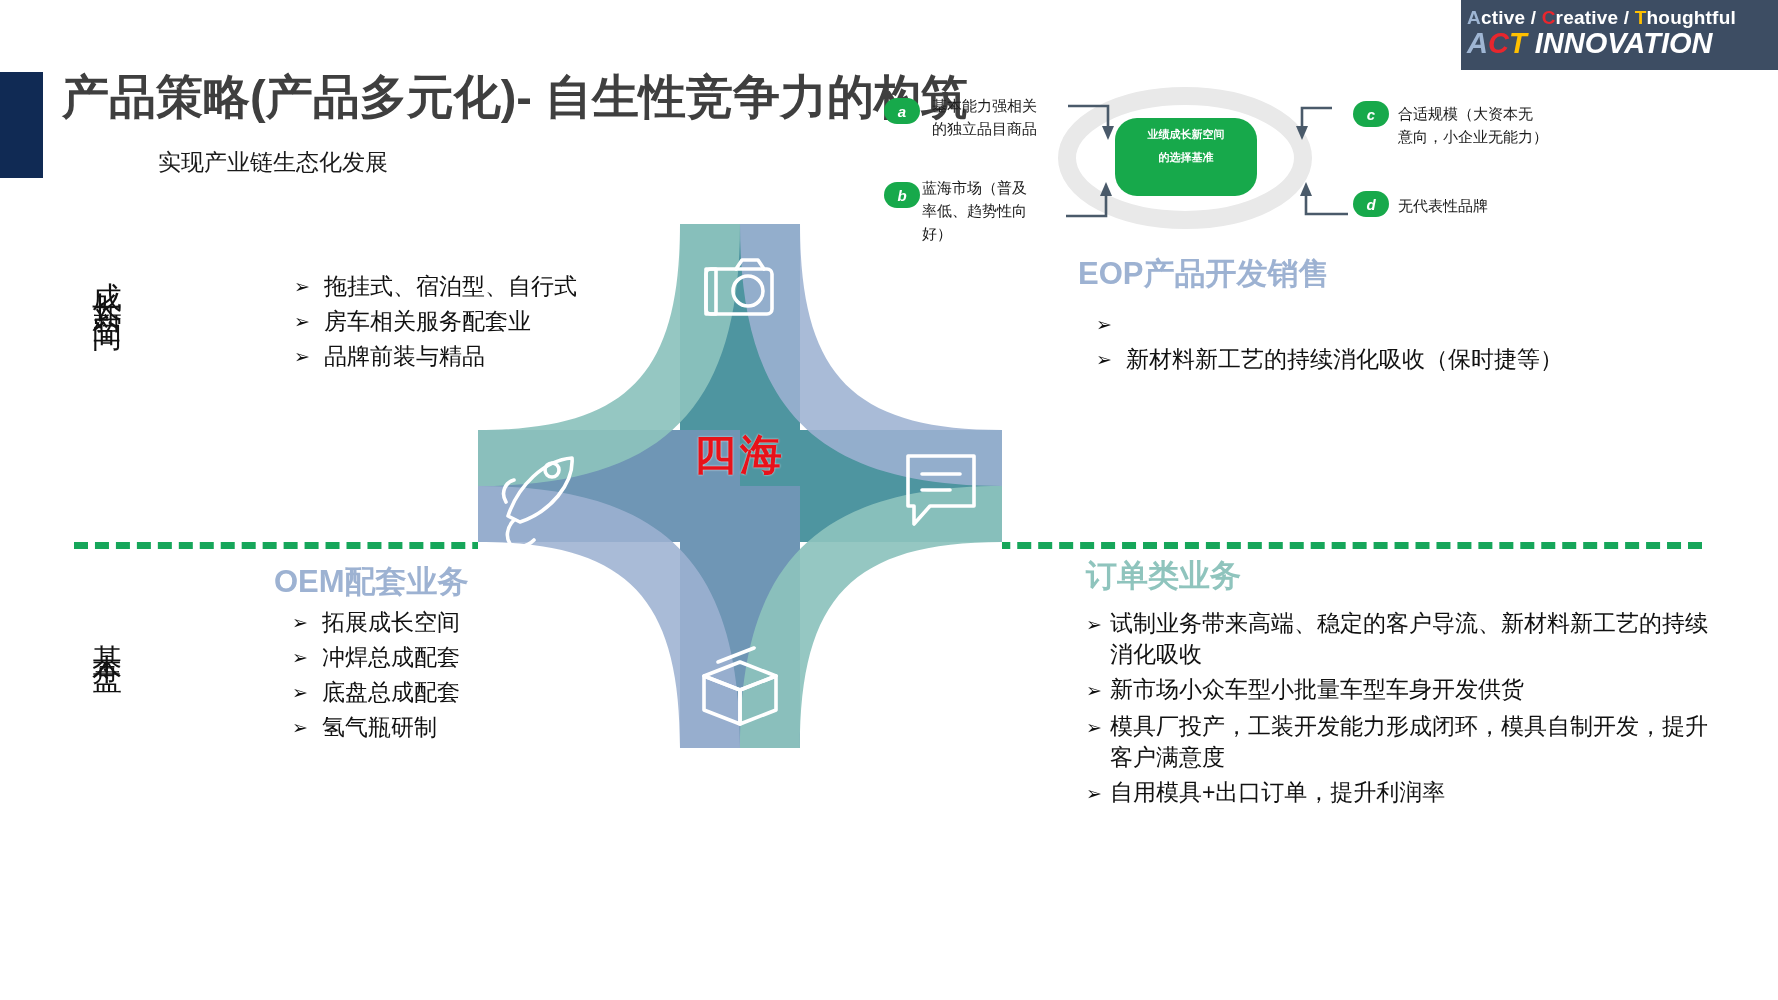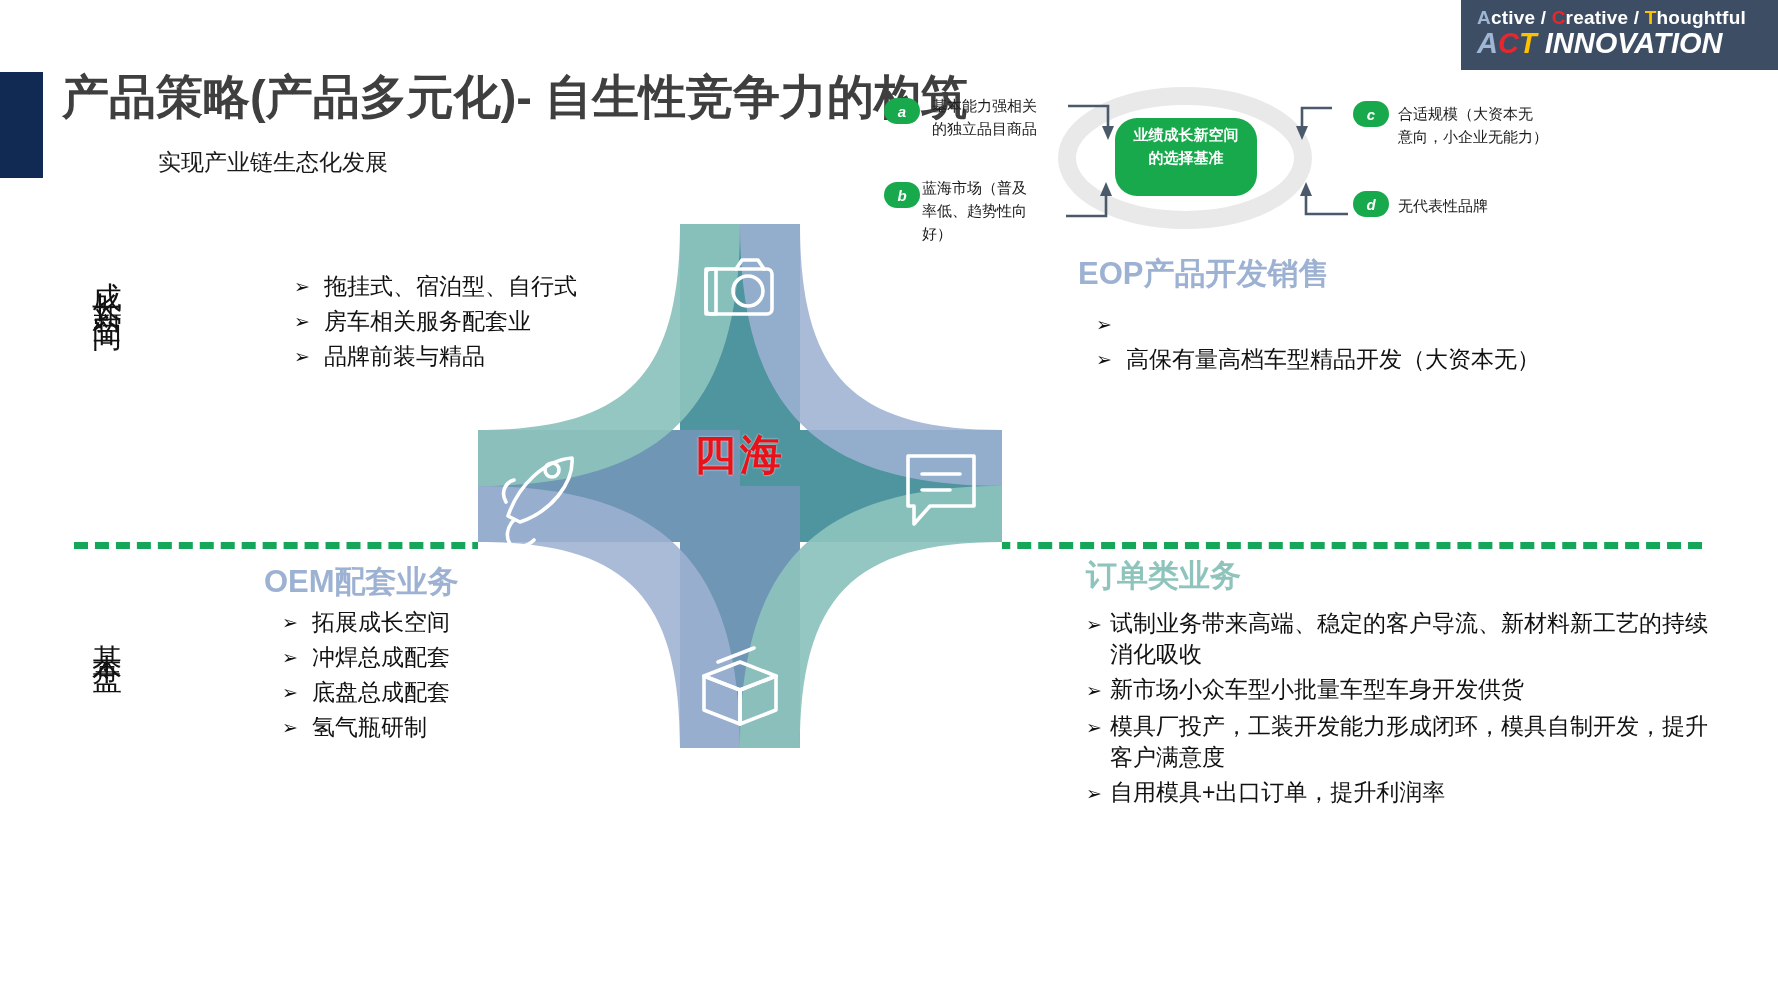--- a/index.html
+++ b/index.html
@@ -8,21 +8,21 @@
     background:#ffffff;
     font-family:"Liberation Sans","DejaVu Sans",sans-serif;
     overflow:hidden;position:relative;
   }
   .slide{position:absolute;inset:0;background:#fff;}
 
   
   .brand{
     position:absolute;left:1461px;top:0;width:317px;height:70px;
     background:#3d4d63;color:#fff;
-    padding:6px 0 0 16px;box-sizing:border-box;
+    padding:6px 0 0 6px;box-sizing:border-box;
   }
   .brand .l1{font-size:19px;font-weight:bold;letter-spacing:.2px;line-height:24px;white-space:nowrap;}
   .brand .l2{font-size:29px;font-weight:bold;font-style:italic;line-height:27px;white-space:nowrap;}
   .c-blue{color:#9fb6d4;}
   .c-red{color:#e8262d;}
   .c-yellow{color:#ffc000;}
   .c-white{color:#ffffff;}
 
   
   .title-bar{position:absolute;left:0px;top:72px;width:43px;height:106px;background:#102a54;}
@@ -75,39 +75,39 @@
   }
   .blist li .arw{
     flex:0 0 auto;margin-right:14px;color:#111;font-size:19px;line-height:33px;
   }
   .blist.tight li .arw{margin-right:8px;}
 
   .q-tl{position:absolute;left:276px;top:256px;}
   .q-tl .blist{margin-top:14px;margin-left:18px;}
   .q-tr{position:absolute;left:1078px;top:256px;}
   .q-tr .blist{margin-top:16px;margin-left:18px;}
-  .q-bl{position:absolute;left:264px;top:564px;}
+  .q-bl{position:absolute;left:274px;top:564px;}
   .q-bl .blist{margin-top:6px;margin-left:18px;}
   .q-br{position:absolute;left:1086px;top:558px;width:660px;}
   .q-br .blist{margin-top:14px;}
   .q-br .blist li{line-height:31px;margin-bottom:4px;}
   .q-br .blist li .txt{max-width:600px;}
 
   
   .crit{position:absolute;left:980px;top:86px;width:798px;height:150px;}
   .crit svg{position:absolute;left:0;top:0;}
   .badge{
     position:absolute;width:36px;height:26px;border-radius:13px;background:#17a94b;
     color:#fff;font-size:15px;font-weight:bold;font-style:italic;
     display:flex;align-items:center;justify-content:center;
   }
   .crit-txt{position:absolute;font-size:15px;color:#1a1a1a;line-height:23px;}
   .oval-label{
     position:absolute;left:1108px;top:123px;width:168px;
-    text-align:center;color:#fff;font-size:15px;font-weight:bold;line-height:23px;
+    text-align:center;color:#fff;font-size:11px;font-weight:bold;line-height:23px;
   }
 </style>
 </head>
 <body>
 
 <div class="slide">
 
   <div class="brand">
     <div class="l1">
       <span class="c-blue">A</span><span class="c-white">ctive</span>
@@ -261,21 +261,21 @@
   </div>
 
   <div class="q-tr">
     <div class="qhead blue">EOP产品开发销售</div>
     <ul class="blist">
       <li>
           <span class="arw">➢</span>
         </li>
       <li>
           <span class="arw">➢</span>
-          <span class="txt">高保有量高档车型精品开发（大资本无）</span>
+          <span class="txt">新材料新工艺的持续消化吸收（保时捷等）</span>
         </li>
     </ul>
   </div>
 
   <div class="q-bl">
     <div class="qhead blue">OEM配套业务</div>
     <ul class="blist">
       <li>
           <span class="arw">➢</span>
           <span class="txt">拓展成长空间</span>

